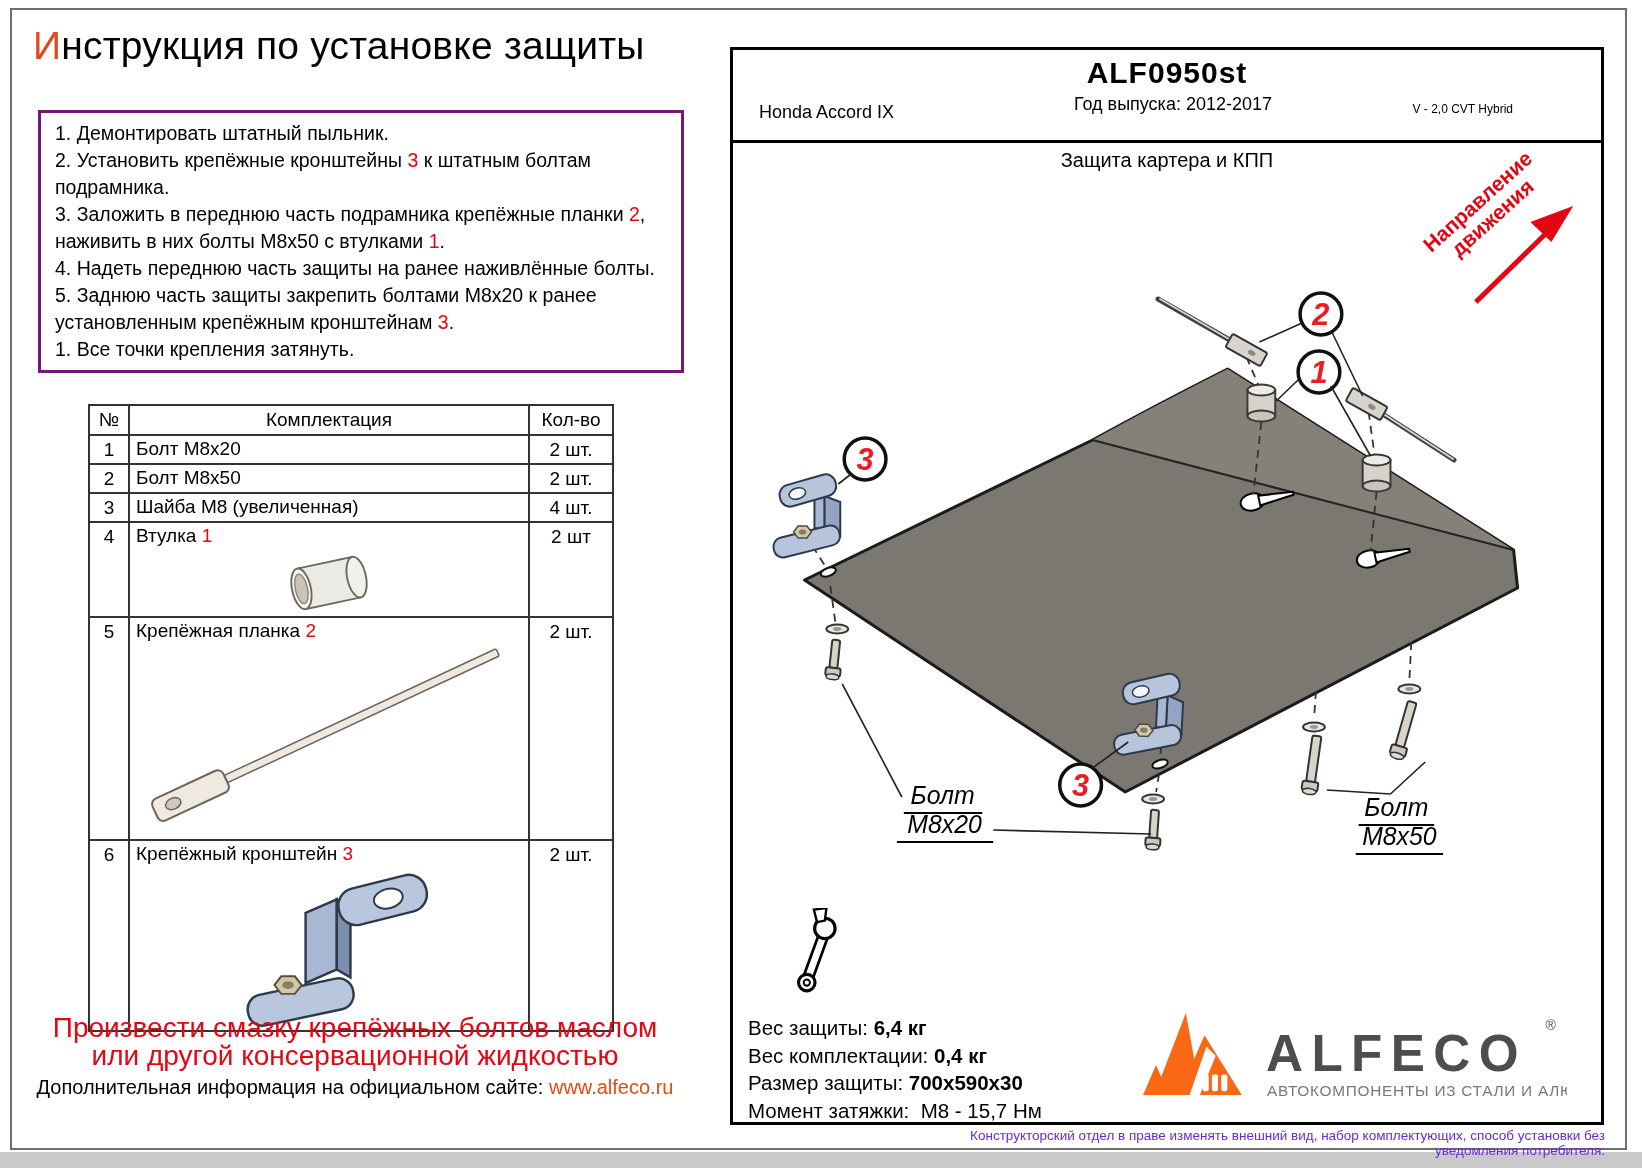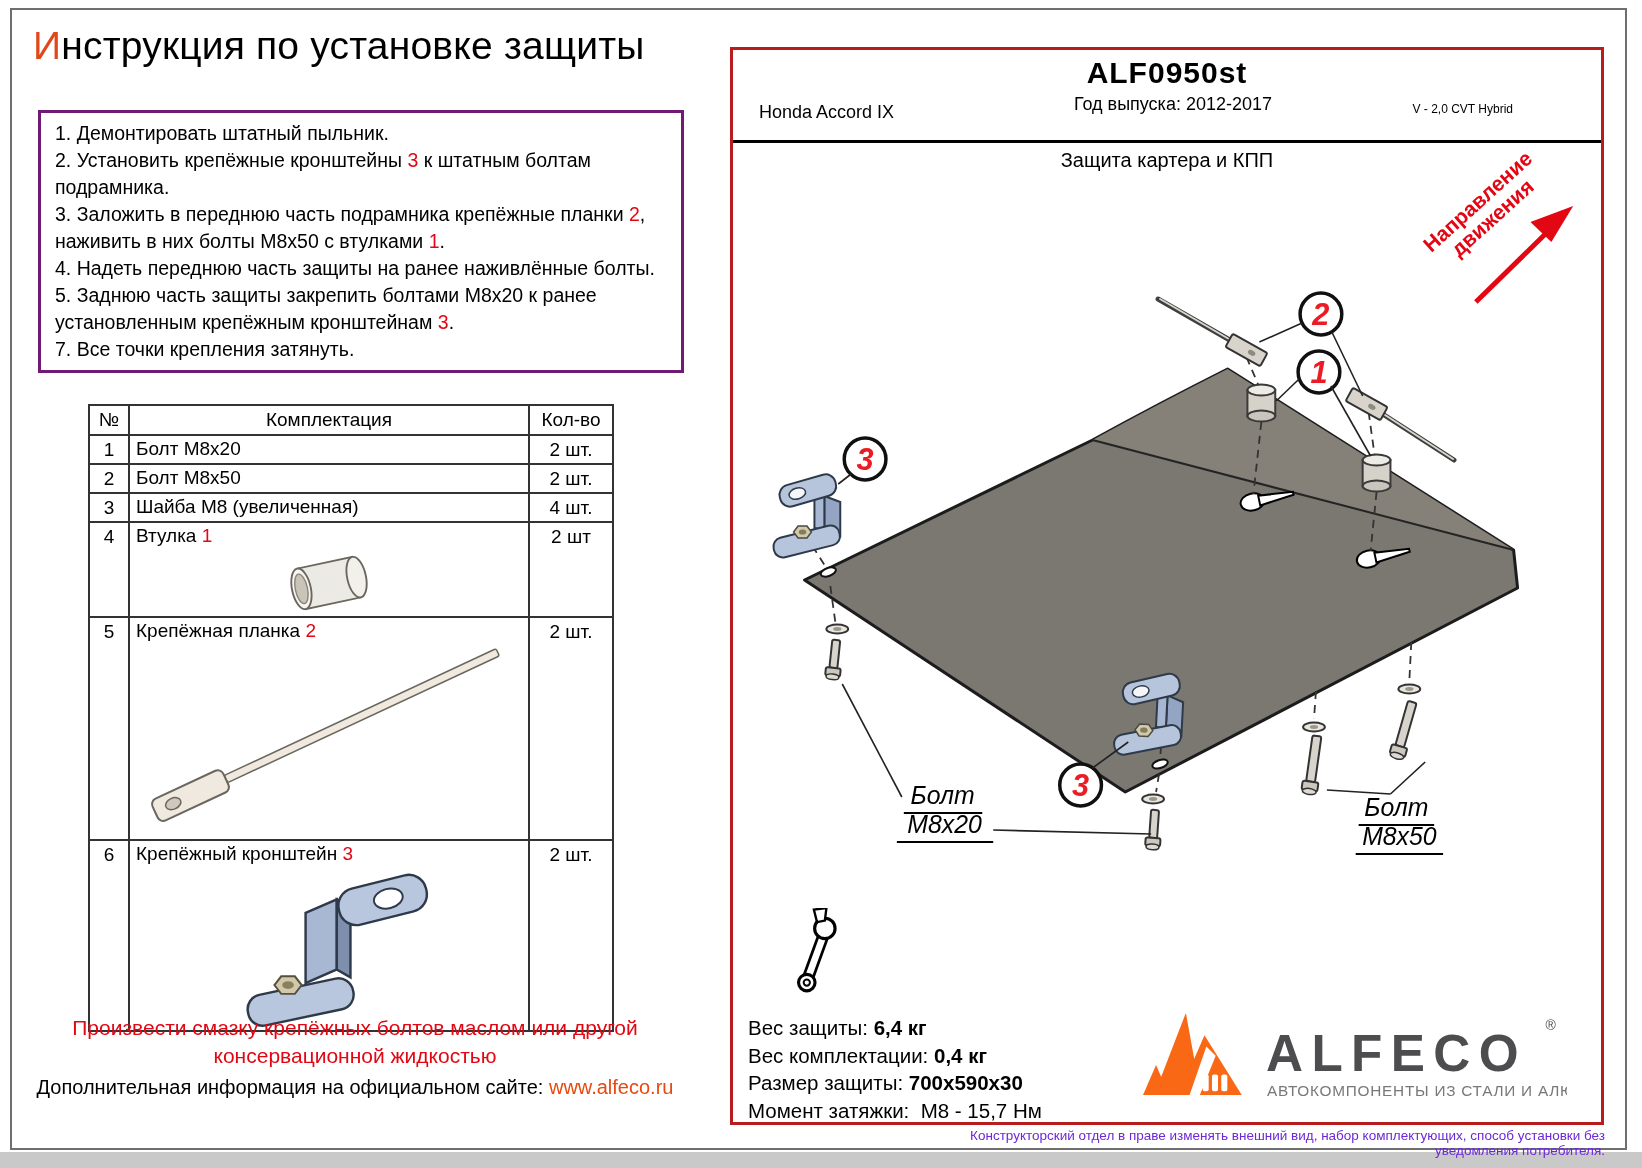--- a/index.html
+++ b/index.html
@@ -18,26 +18,26 @@
 
   .parts{position:absolute;left:88px;top:404px;width:524px;border-collapse:collapse;table-layout:fixed;font-size:19px;}
   .parts th,.parts td{border:2px solid #333;}
   .parts th{font-weight:400;height:26px;text-align:center;}
   .parts td{vertical-align:top;line-height:25px;}
   .parts td.c{text-align:center;}
   .parts td.n{padding:0 6px;}
   .part-img{display:block;margin:4px auto 2px;}
 
   .grease{position:absolute;left:30px;top:1014px;width:650px;text-align:center;
-          color:#E30613;font-size:21px;line-height:28px;}
+          color:#E30613;font-size:28px;line-height:28px;}
   .siteinfo{position:absolute;left:30px;top:1076px;width:650px;text-align:center;font-size:20px;}
   .siteinfo .url{color:#E8490F;}
 
   
-  .panel{position:absolute;left:730px;top:47px;width:868px;height:1072px;border:3px solid #b91c1c;background:#fff;}
+  .panel{position:absolute;left:730px;top:47px;width:868px;height:1072px;border:3px solid #000000;background:#fff;}
   .p-head{position:absolute;left:0;top:0;width:100%;height:90px;border-bottom:3px solid #000;}
   .p-code{position:absolute;top:6px;width:100%;text-align:center;font-size:30px;font-weight:bold;letter-spacing:1px;}
   .p-car{position:absolute;left:26px;top:52px;font-size:18px;}
   .p-year{position:absolute;left:47%;transform:translateX(-50%);top:44px;font-size:18px;margin-left:32px;}
   .p-eng{position:absolute;right:88px;top:52px;font-size:12px;}
   .p-title{position:absolute;top:99px;width:100%;text-align:center;font-size:20px;}
   .diagram{position:absolute;left:0;top:92px;width:868px;height:755px;}
   .wrench{position:absolute;left:52px;top:858px;width:64px;height:106px;}
   .specs{position:absolute;left:15px;top:964px;font-size:20.5px;line-height:27.5px;}
   .spec{white-space:pre;}
@@ -71,21 +71,21 @@
 <div class="bottom-strip"></div>
 
 <div class="title"><span class="leadltr">И</span><span>нструкция по установке защиты</span></div>
 
 <div class="instr-box">
     <div class="step"><span>1. Демонтировать штатный пыльник.</span></div>
     <div class="step"><span>2. Установить крепёжные кронштейны </span><span class="rd">3</span><span> к штатным болтам подрамника.</span></div>
     <div class="step"><span>3. Заложить в переднюю часть подрамника крепёжные планки </span><span class="rd">2</span><span>, наживить в них болты М8х50 с втулками </span><span class="rd">1</span><span>.</span></div>
     <div class="step"><span>4. Надеть переднюю часть защиты на ранее наживлённые болты.</span></div>
     <div class="step"><span>5. Заднюю часть защиты закрепить болтами М8х20 к ранее установленным крепёжным кронштейнам </span><span class="rd">3</span><span>.</span></div>
-    <div class="step"><span>7. Все точки крепления затянуть.</span></div>
+    <div class="step"><span>1. Все точки крепления затянуть.</span></div>
   </div>
 
 <table class="parts">
   <colgroup>
       <col style="width:40px">
       <col style="width:400px">
       <col style="width:84px">
     </colgroup>
   <thead>
       <tr>

